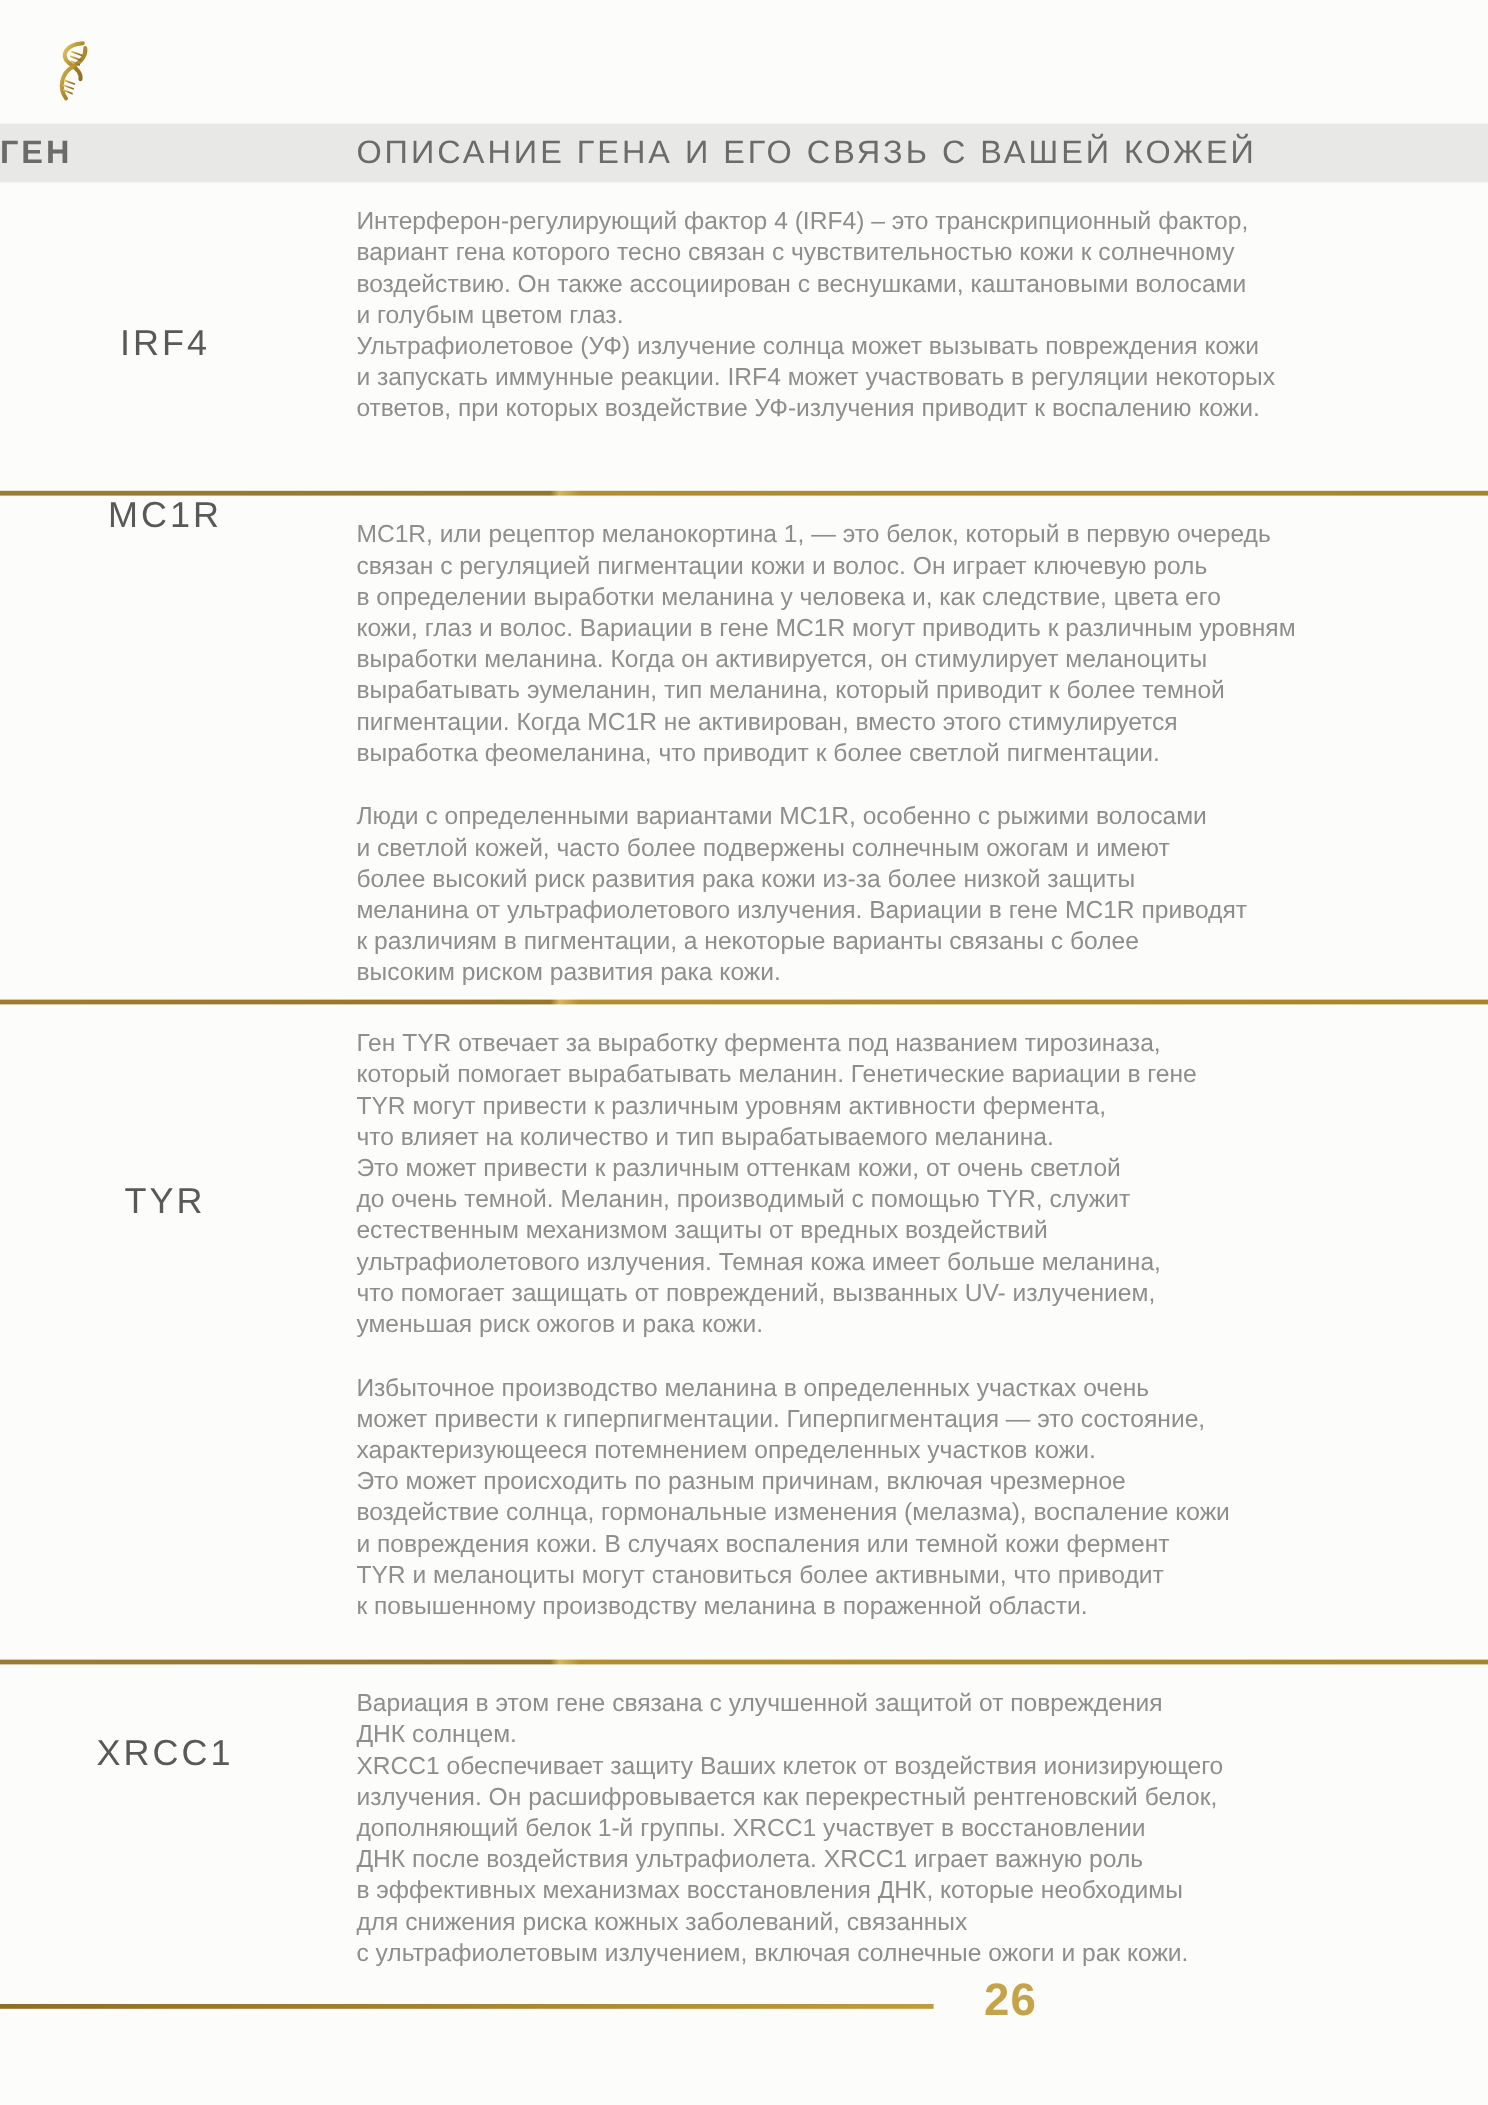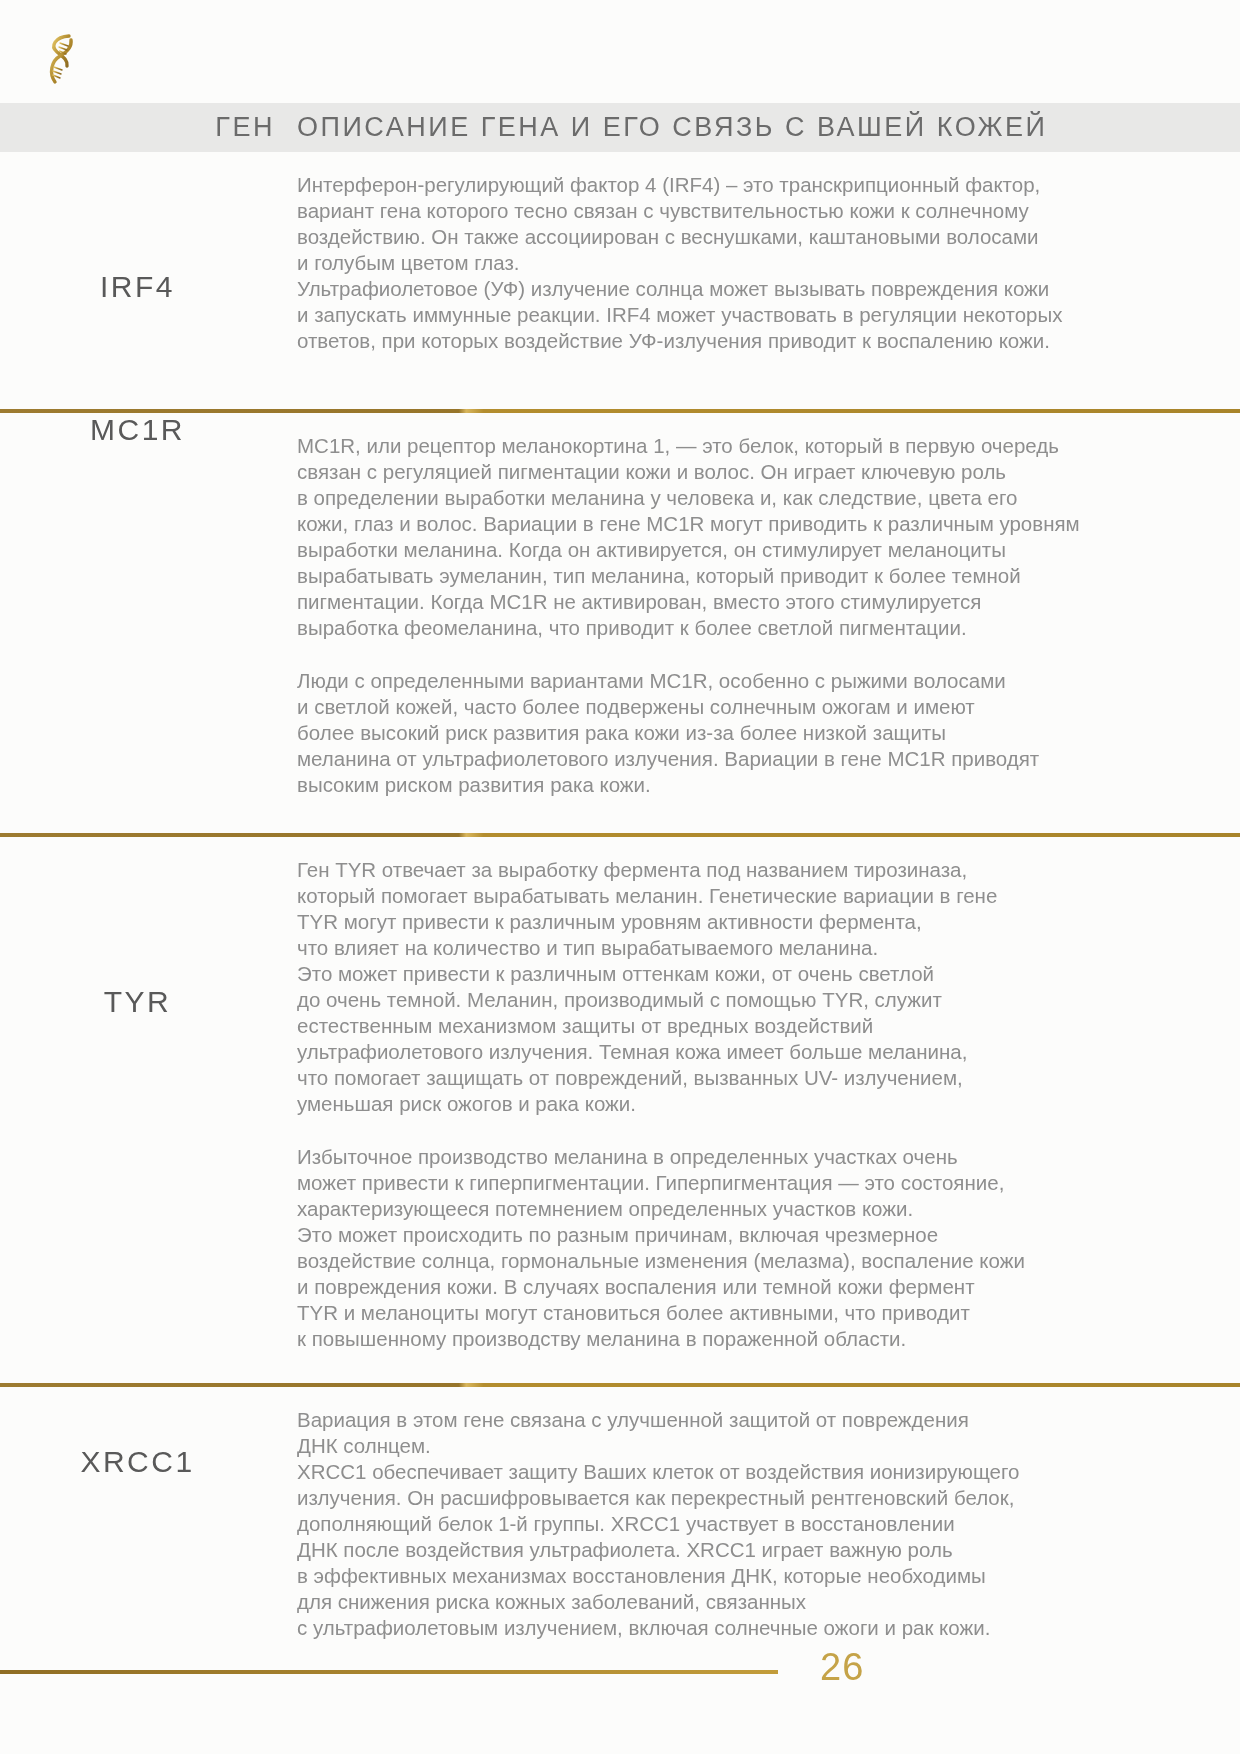--- a/index.html
+++ b/index.html
@@ -15,23 +15,23 @@
 
   .table-header {
     margin-top:103px;
     height:49px;
     background:#e8e8e7;
     display:grid;
     grid-template-columns:275px 1fr;
     align-items:center;
   }
   .th-gene {
-    text-align:right;
+    text-align:left;
     font-size:27px; letter-spacing:2.5px;
-    color:#6b6b6b; font-weight:400;
+    color:#6b6b6b; font-weight:700;
   }
   .th-desc {
     padding-left:22px;
     font-size:27px; letter-spacing:2.5px;
     color:#6b6b6b; font-weight:300;
   }
 
   .gene-row {
     display:grid;
     grid-template-columns:275px 1fr;
@@ -61,21 +61,21 @@
     position:relative;
   }
 
   .footer-line {
     position:absolute; left:0; top:1670px;
     width:778px; height:4px;
     background:linear-gradient(90deg,#8f6d24,#c29c3a);
   }
   .page-number {
     position:absolute; left:820px; top:1646px;
-    font-size:38px; color:#c5a348; font-weight:400; letter-spacing:1px;
+    font-size:38px; color:#c5a348; font-weight:700; letter-spacing:1px;
   }
 </style>
 </head>
 <body>
 
 <div class="page">
 
   <div class="logo">
     <svg viewBox="0 0 30 52" width="30" height="52" aria-hidden="true">
       <defs>
@@ -134,20 +134,21 @@
             <div class="line">выработки меланина. Когда он активируется, он стимулирует меланоциты</div>
             <div class="line">вырабатывать эумеланин, тип меланина, который приводит к более темной</div>
             <div class="line">пигментации. Когда MC1R не активирован, вместо этого стимулируется</div>
             <div class="line">выработка феомеланина, что приводит к более светлой пигментации.</div>
           </div>
           <div class="para">
             <div class="line">Люди с определенными вариантами MC1R, особенно с рыжими волосами</div>
             <div class="line">и светлой кожей, часто более подвержены солнечным ожогам и имеют</div>
             <div class="line">более высокий риск развития рака кожи из-за более низкой защиты</div>
             <div class="line">меланина от ультрафиолетового излучения. Вариации в гене MC1R приводят</div>
+            <div class="line">к различиям в пигментации, а некоторые варианты связаны с более</div>
             <div class="line">высоким риском развития рака кожи.</div>
           </div>
         </div>
   </section>
 <div class="divider"></div>
   <section class="gene-row row-tyr">
     <div class="gene-cell">
       <span class="gene-name">TYR</span>
     </div>
     <div class="desc-cell">

